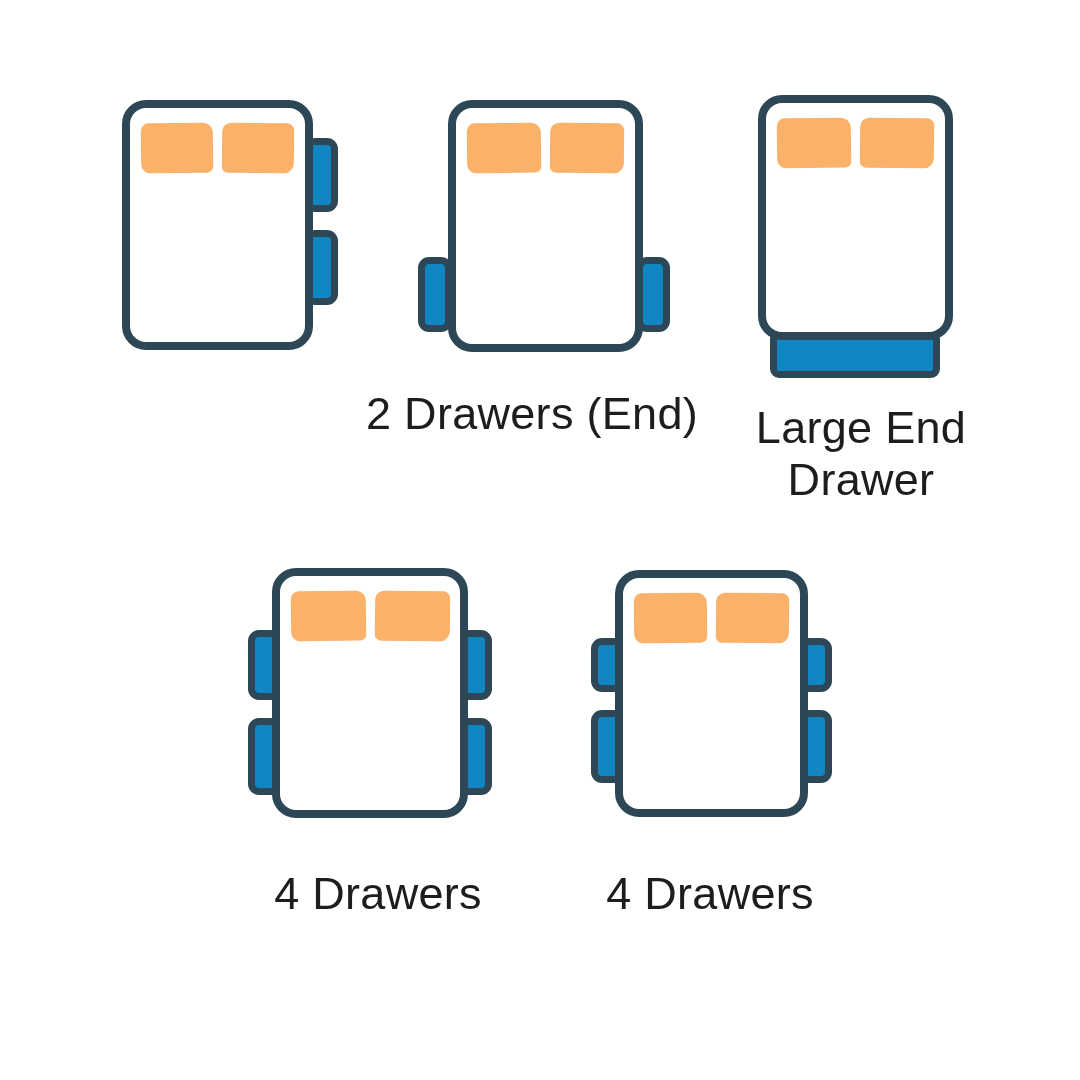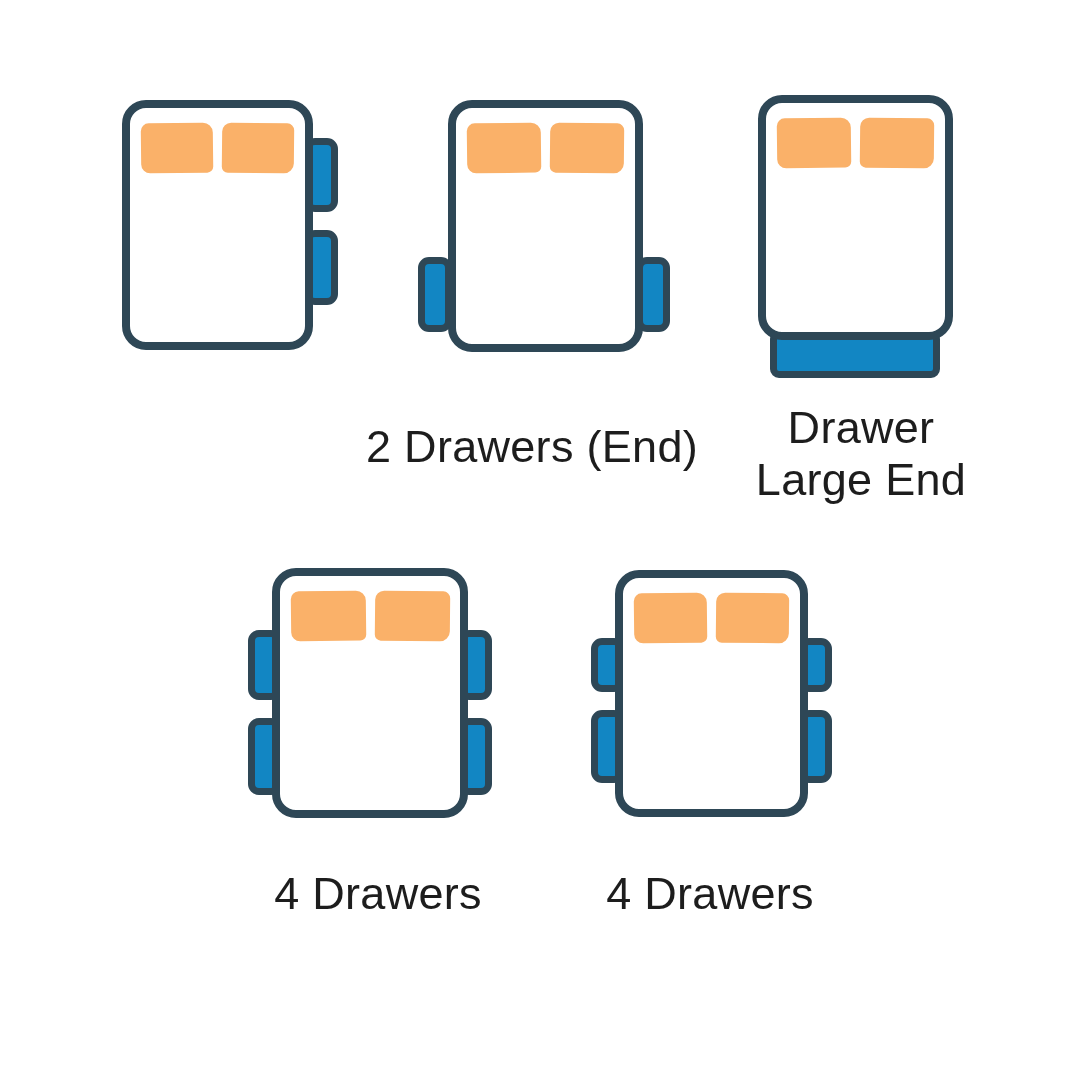--- a/index.html
+++ b/index.html
@@ -83,36 +83,36 @@
 <div class="figure" style="left:448px;top:100px;width:195px;height:252px;">
   <div class="drawer" style="left:-30px;top:157px;width:34px;height:75px;"></div>
   <div class="drawer" style="left:188px;top:157px;width:34px;height:75px;"></div>
   <div class="bed-body">
     <div class="pillow-row">
       <div class="pillow left"></div>
       <div class="pillow right"></div>
     </div>
   </div>
 </div>
-<div class="figure-label" style="left:532px;top:388px;margin-top:33px;">
+<div class="figure-label" style="left:532px;top:388px;">
   <div>2 Drawers (End)</div>
 </div>
 
 <div class="figure" style="left:758px;top:95px;width:195px;height:245px;">
   <div class="drawer" style="left:12px;top:235px;width:170px;height:48px;border-radius:9px;"></div>
   <div class="bed-body">
     <div class="pillow-row">
       <div class="pillow left"></div>
       <div class="pillow right"></div>
     </div>
   </div>
 </div>
 <div class="figure-label" style="left:861px;top:402px;">
+  <div>Large End</div>
   <div>Drawer</div>
-  <div>Large End</div>
 </div>
 
 <div class="figure" style="left:272px;top:568px;width:196px;height:250px;">
   <div class="drawer" style="left:-24px;top:62px;width:34px;height:70px;"></div>
   <div class="drawer" style="left:-24px;top:150px;width:34px;height:77px;"></div>
   <div class="drawer" style="left:186px;top:62px;width:34px;height:70px;"></div>
   <div class="drawer" style="left:186px;top:150px;width:34px;height:77px;"></div>
   <div class="bed-body">
     <div class="pillow-row">
       <div class="pillow left"></div>

